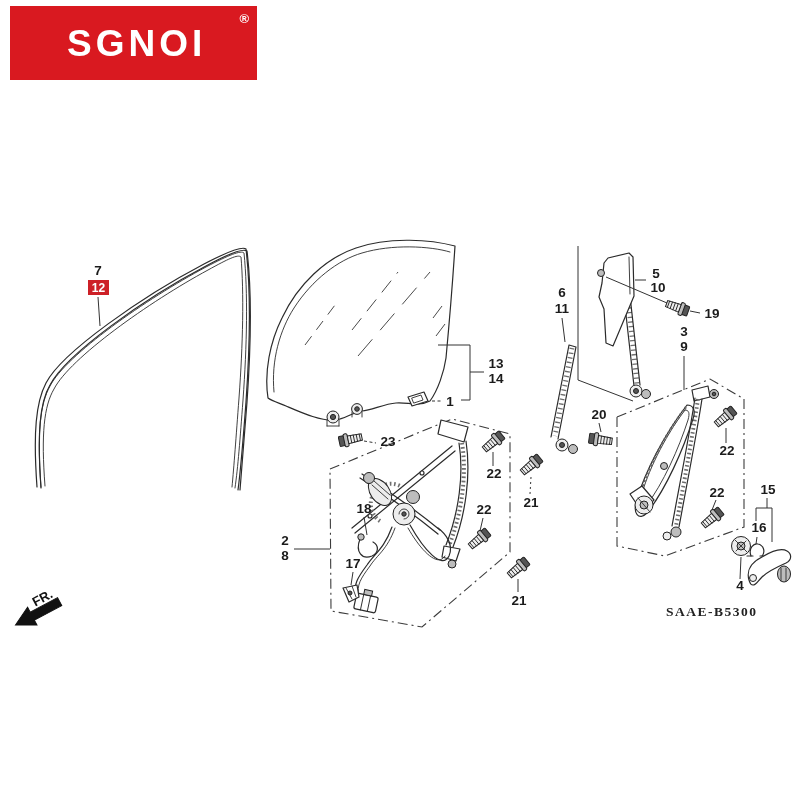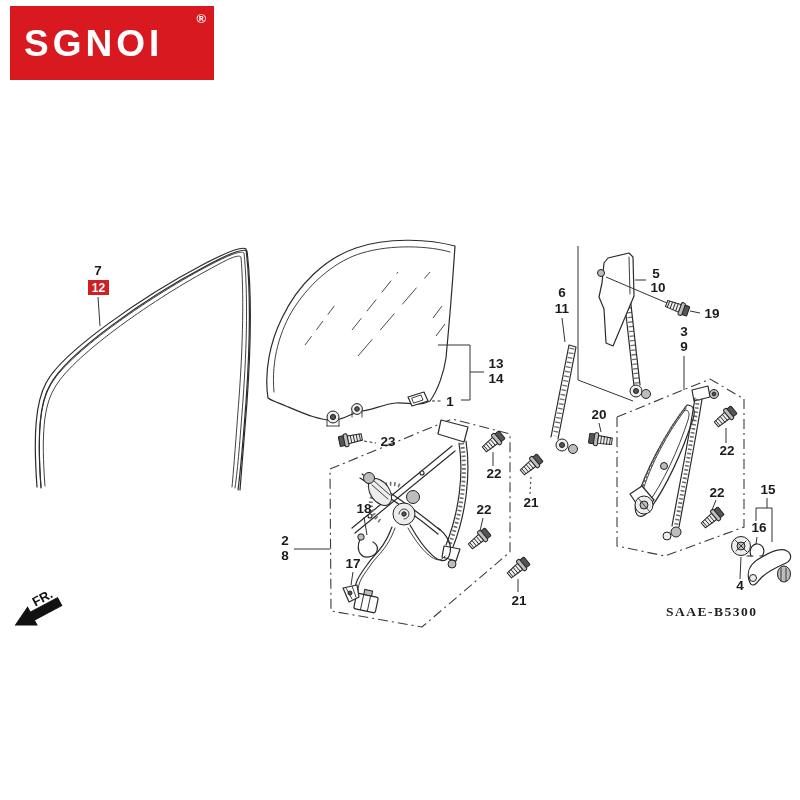--- a/index.html
+++ b/index.html
@@ -1,20 +1,20 @@
 <!DOCTYPE html>
 <html><head>
 <meta charset="utf-8">
 <style>
   html,body{margin:0;padding:0;background:#fff;}
   #canvas{position:relative;width:800px;height:800px;background:#ffffff;overflow:hidden;
           font-family:"Liberation Sans",sans-serif;}
   
   #logo{position:absolute;left:10px;top:6px;width:204px;height:74px;background:#d91920;
-        color:#fff;display:flex;align-items:center;justify-content:flex-start;}
+        color:#fff;display:flex;align-items:center;justify-content:flex-start;padding-left:43px;}
   #logo .brand{font-weight:bold;font-size:37px;letter-spacing:4px;padding-left:14px;line-height:1;}
   #logo .reg{position:absolute;top:5px;right:8px;font-size:13px;font-weight:bold;}
   
   .ln{fill:none;stroke:#2b2b2b;stroke-width:1.2;stroke-linecap:round;stroke-linejoin:round;}
   .lnt{fill:none;stroke:#2b2b2b;stroke-width:0.9;stroke-linecap:round;stroke-linejoin:round;}
   .wfill{fill:#ffffff;stroke:#2b2b2b;stroke-width:1.2;stroke-linejoin:round;}
   .hatch{fill:none;stroke:#6e6e6e;stroke-width:5;stroke-dasharray:1.3 3.4;}
   .hatch2{fill:none;stroke:#6e6e6e;stroke-width:4;stroke-dasharray:1.6 2.6;}
   .dashdot{fill:none;stroke:#3c3c3c;stroke-width:1.1;stroke-dasharray:10 4 2 4;}
   .leader{fill:none;stroke:#333;stroke-width:1;}

